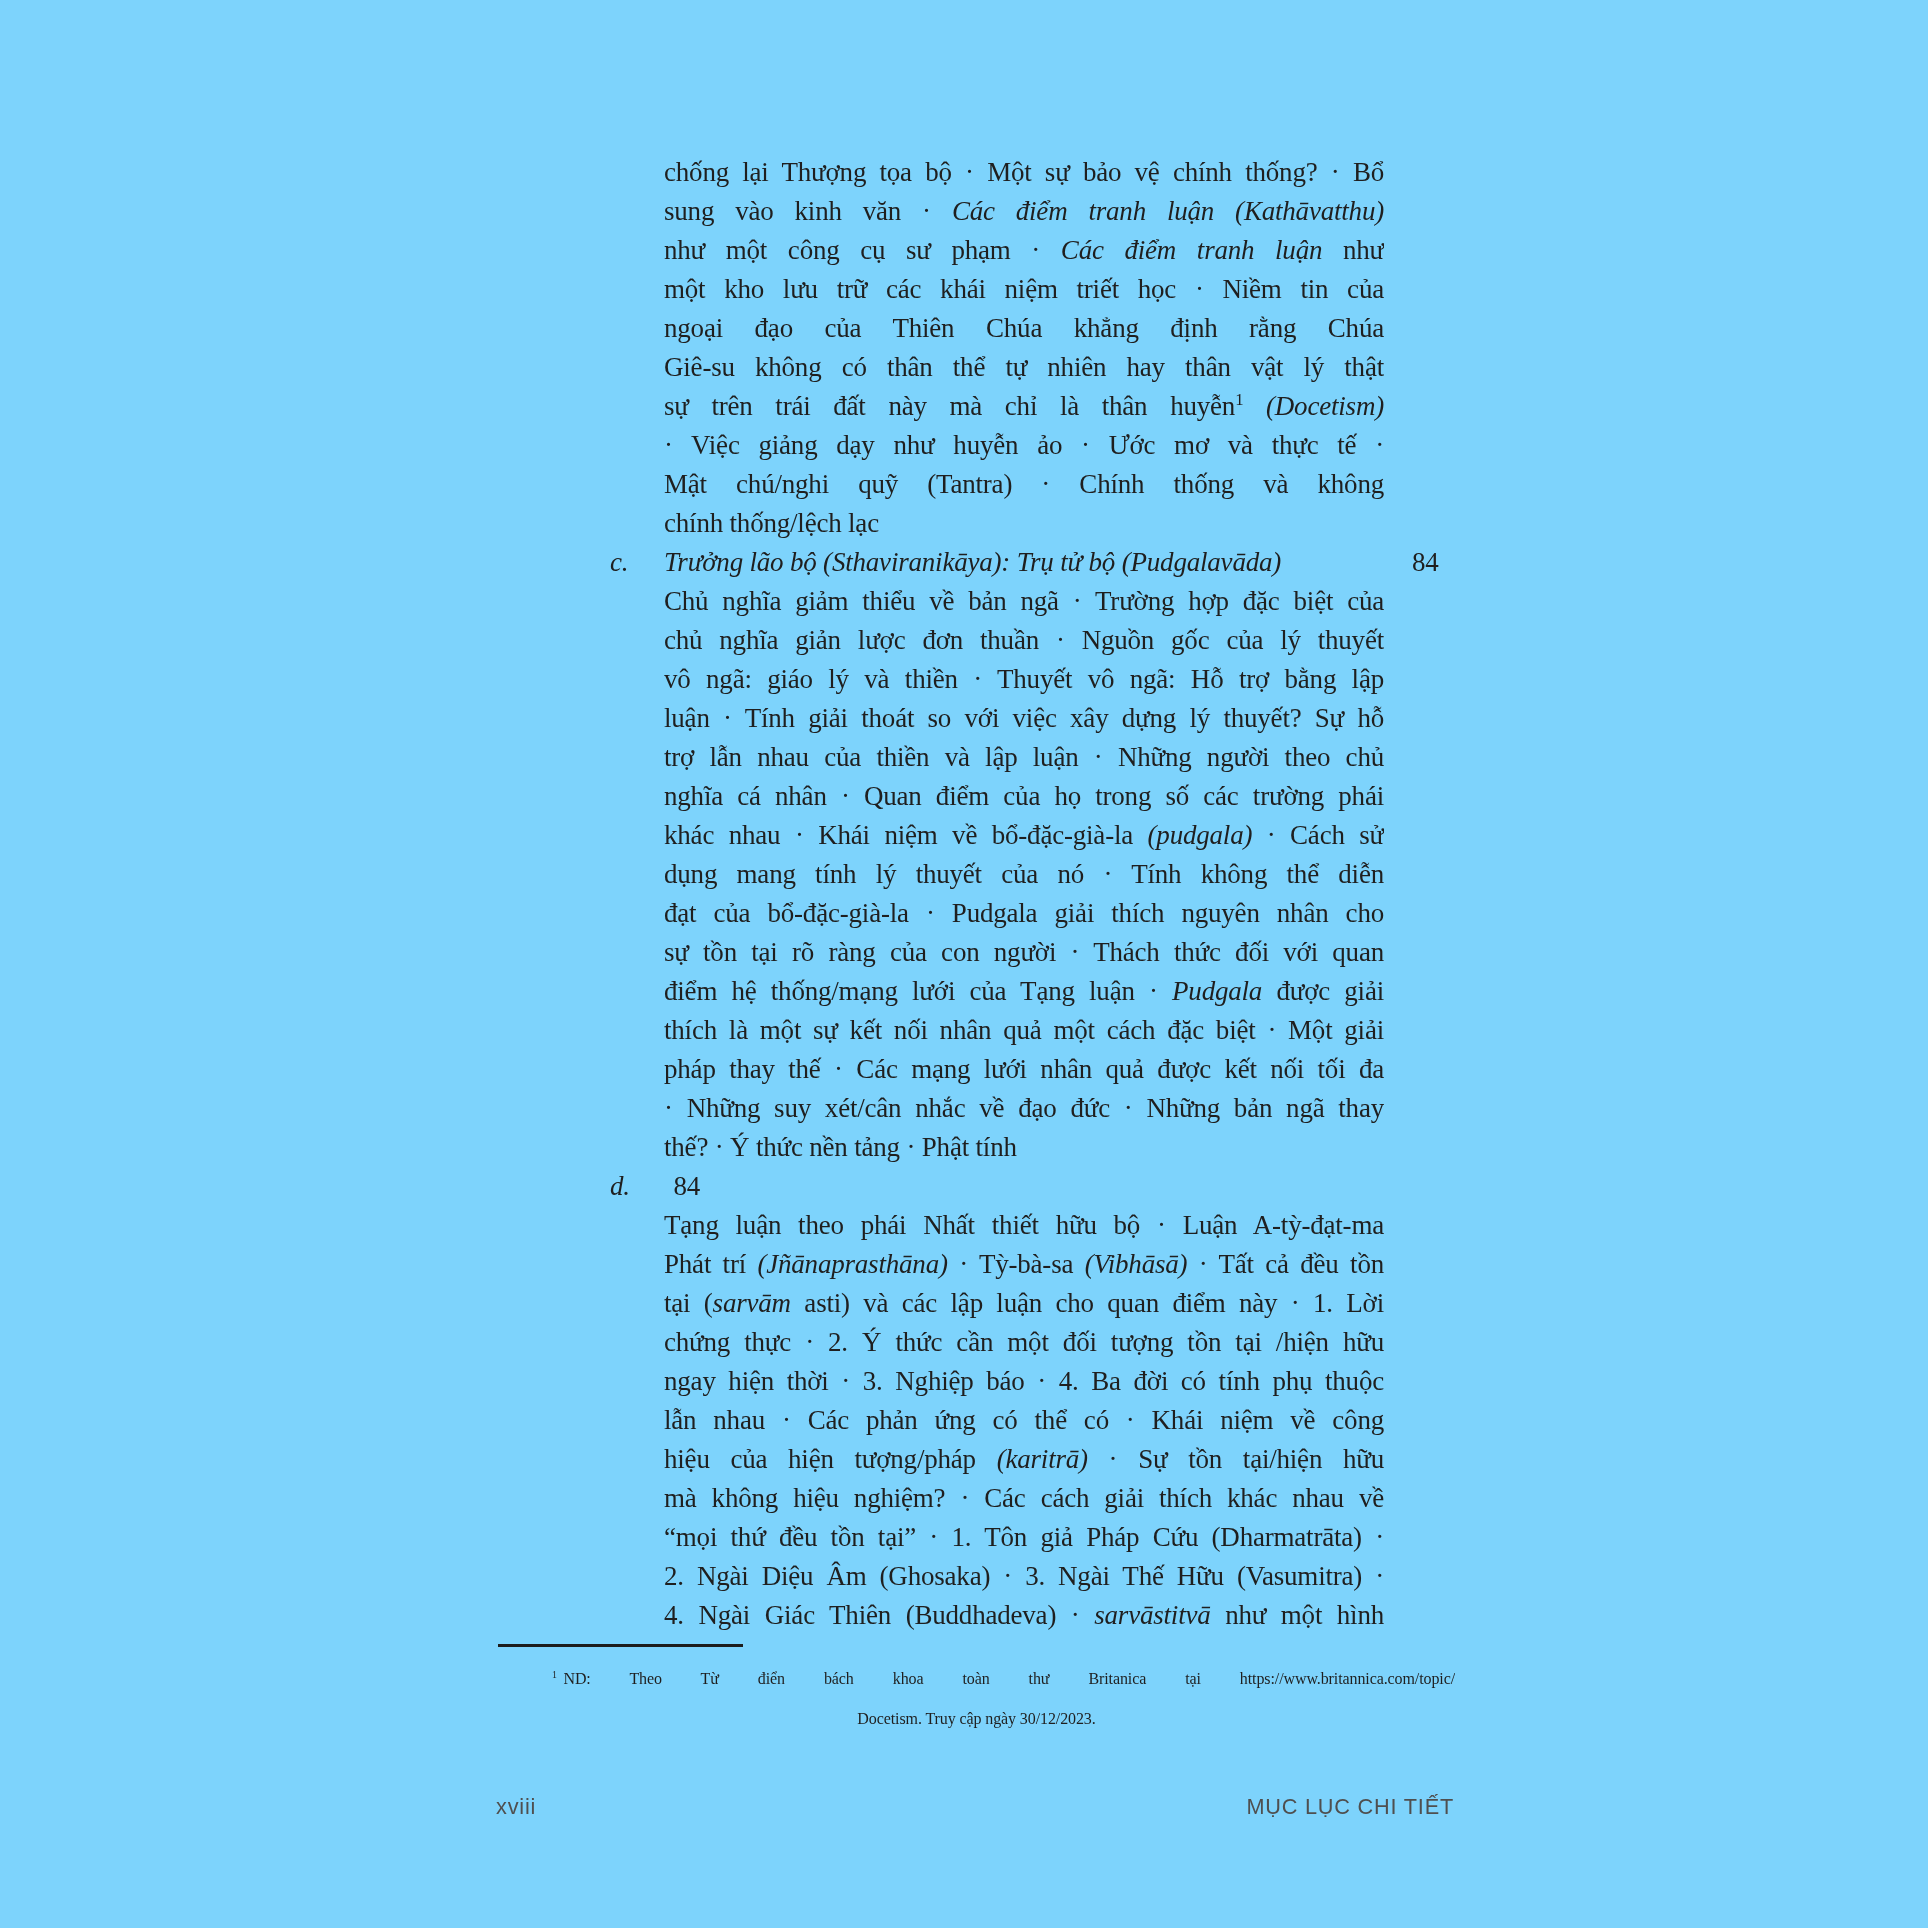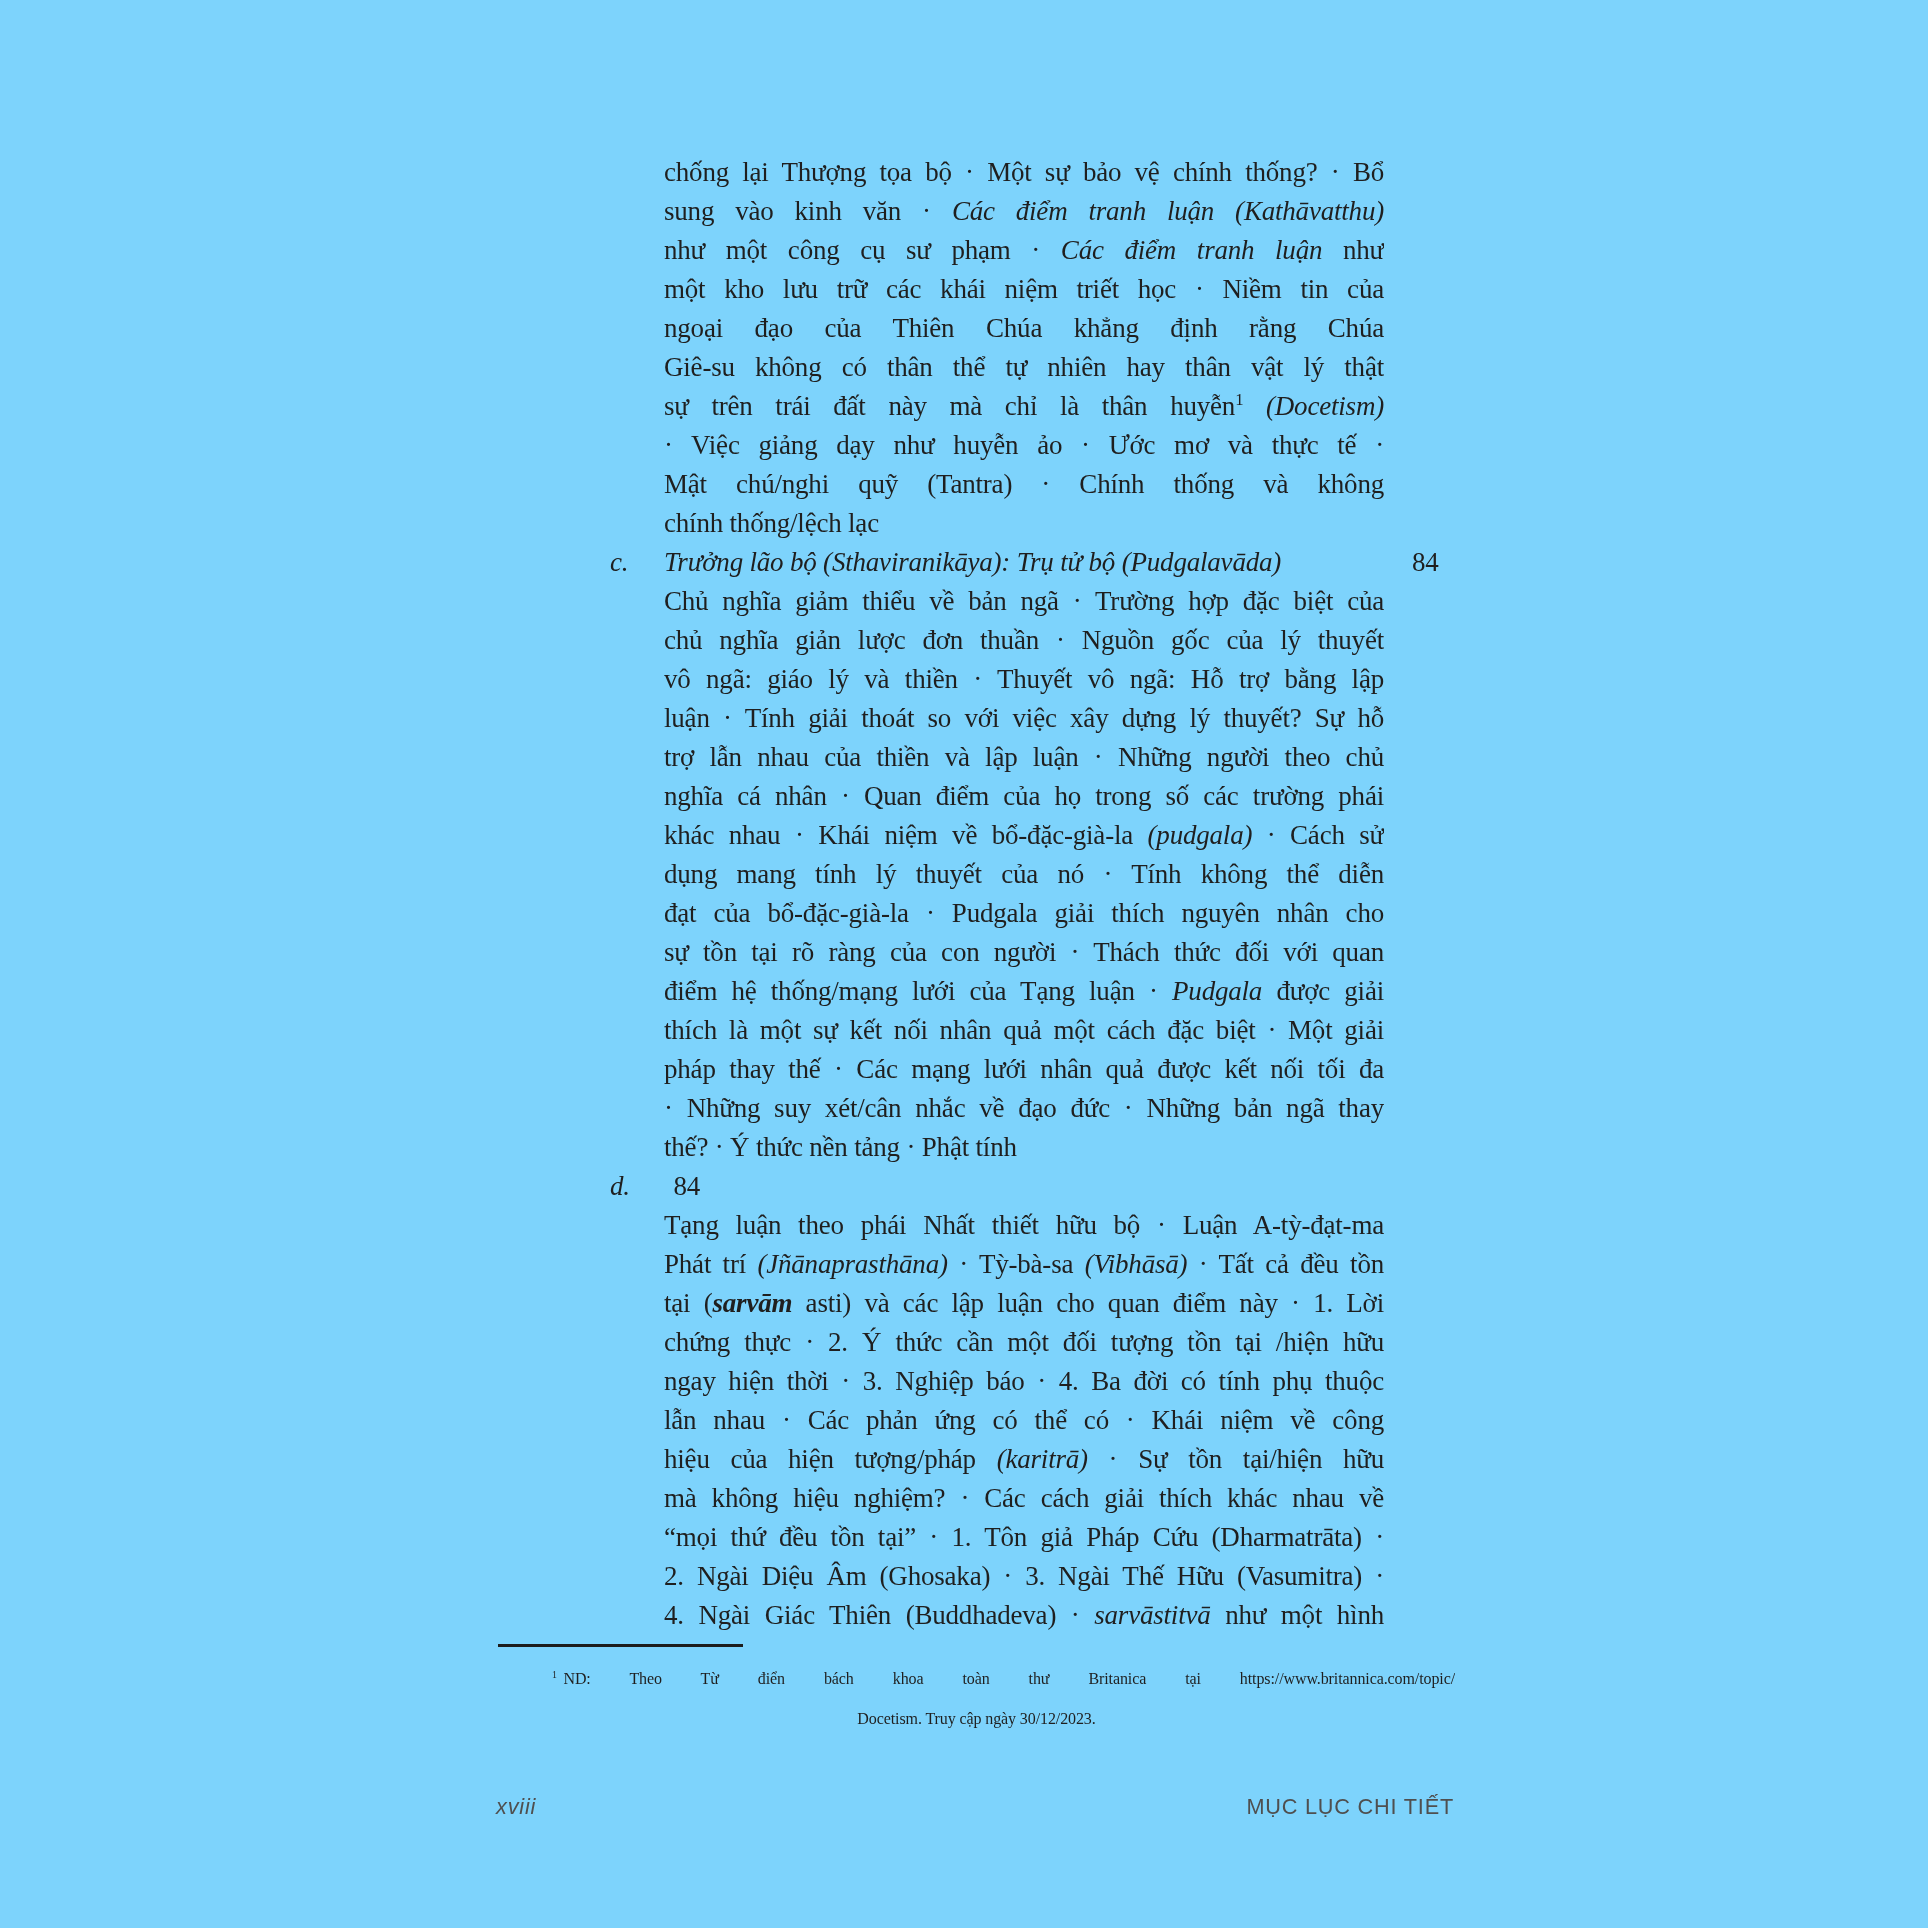--- a/index.html
+++ b/index.html
@@ -25,39 +25,39 @@
     height:39px;
     overflow:hidden;
     white-space:normal;
   }
   .toc-line.lastline{text-align-last:left;}
   .toc-heading-row{display:flex;height:39px;}
   .toc-label{width:54px;font-style:italic;flex:0 0 54px;}
   .toc-title{flex:1 1 auto;font-style:italic;white-space:nowrap;overflow:hidden;}
   .toc-page{flex:0 0 auto;margin-left:9.4px;text-align:left;min-width:43px;font-style:normal;}
   .it{font-style:italic;}
-  .bd{font-weight:bold;}
+  .bd{font-weight:normal;}
   sup{font-size:0.62em;vertical-align:super;line-height:0;}
   .fn-rule{
     position:absolute;left:498px;top:1644px;
     width:245px;height:2.8px;background:#1c1c1c;
   }
   .footnote{
     position:absolute;left:498px;top:1659px;width:957px;
     font-size:16px;line-height:40px;letter-spacing:-0.1px;
   }
   .fn-line1{text-align:justify;text-align-last:justify;text-indent:54px;height:40px;overflow:hidden;}
   .fn-line2{text-align:center;height:40px;}
   .fn-rest{margin-left:6.6px;}
   .footer-left, .footer-right{
     position:absolute;top:1794px;
     font-family:"Liberation Sans","DejaVu Sans",sans-serif;
     font-size:21.7px;color:#4f4f4f;letter-spacing:0.8px;
   }
-  .footer-left{left:496px;font-style:italic;}
+  .footer-left{left:496px;}
   .footer-right{right:474px;}
 </style>
 </head>
 <body>
 
 <div class="page">
 
   <div class="toc">
       <div class="toc-para">
         <div class="toc-line"><span>chống lại Thượng tọa bộ · Một sự bảo vệ chính thống? · Bổ</span></div>

